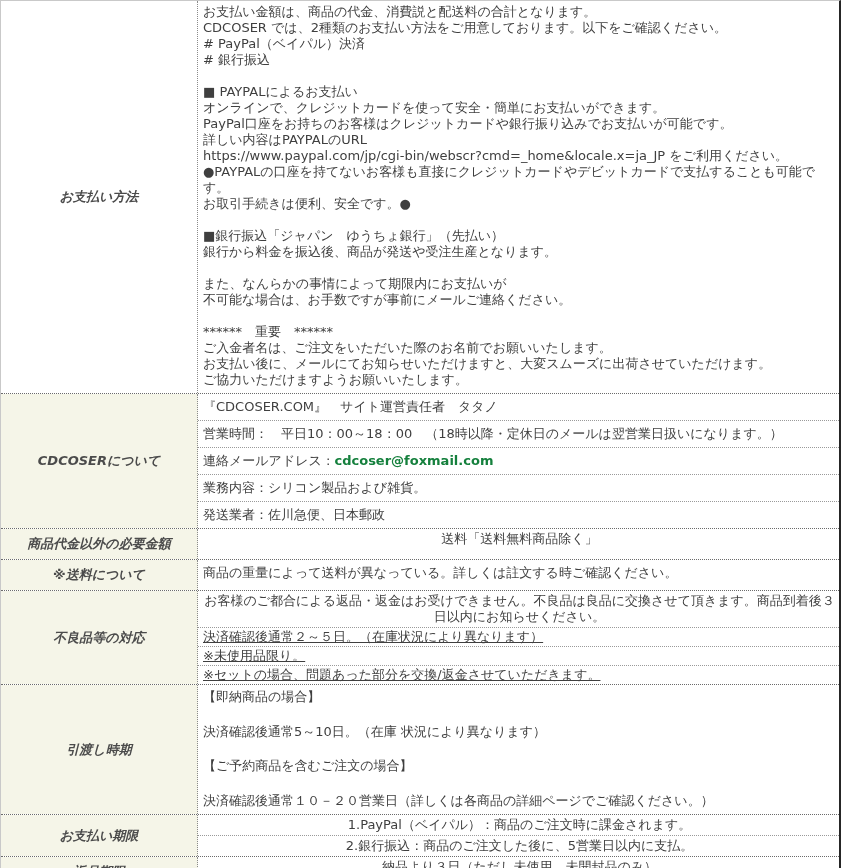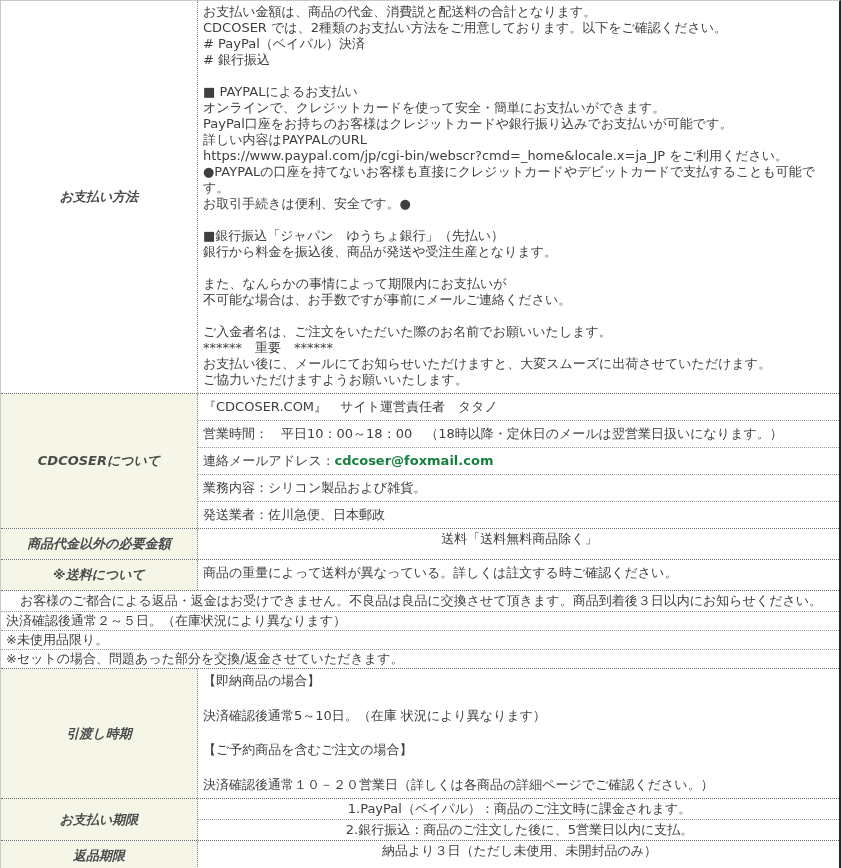--- a/index.html
+++ b/index.html
@@ -29,21 +29,21 @@
     color:#4b4b4b;
     padding:6px 6px;
     font-style:italic;
   }
   .hcell.bg-white{background:#ffffff;}
   .ccell{flex:1 1 auto;min-width:0;}
   .pad{padding:3px 20px 5px 5px;}
   .line{min-height:16px;line-height:16px;}
   .subrow{padding:5px 3px 5px 5px;line-height:16px;}
   .subrow + .subrow{border-top:1px dotted #9a9a9a;}
-  .subrow.compact{padding:1px 3px 1px 5px;}
+  .subrow.compact{padding:1px 3px 1px 5px;text-decoration:underline;}
   .subrow.semi{padding:2px 3px 2px 5px;text-align:center;}
   .email{font-weight:bold;color:#15803d;}
   .dlv .line{min-height:17px;line-height:17.5px;}
 </style>
 </head>
 <body>
 
 <div class="tbl">
 
   <div class="row">
@@ -61,22 +61,22 @@
       <div class="line">https://www.paypal.com/jp/cgi-bin/webscr?cmd=_home&amp;locale.x=ja_JP をご利用ください。</div>
       <div class="line">●PAYPALの口座を持てないお客様も直接にクレジットカードやデビットカードで支払することも可能です。</div>
       <div class="line">お取引手続きは便利、安全です。●</div>
       <div class="line"></div>
       <div class="line">■銀行振込「ジャパン　ゆうちょ銀行」（先払い）</div>
       <div class="line">銀行から料金を振込後、商品が発送や受注生産となります。</div>
       <div class="line"></div>
       <div class="line">また、なんらかの事情によって期限内にお支払いが</div>
       <div class="line">不可能な場合は、お手数ですが事前にメールご連絡ください。</div>
       <div class="line"></div>
+      <div class="line">******　重要　******</div>
       <div class="line">ご入金者名は、ご注文をいただいた際のお名前でお願いいたします。</div>
-      <div class="line">******　重要　******</div>
       <div class="line">お支払い後に、メールにてお知らせいただけますと、大変スムーズに出荷させていただけます。</div>
       <div class="line">ご協力いただけますようお願いいたします。</div>
     </div>
   </div>
 
   <div class="row">
     <div class="hcell">CDCOSERについて</div>
     <div class="ccell">
       <div class="subrow">『CDCOSER.COM』　サイト運営責任者　タタノ</div>
       <div class="subrow">営業時間：　平日10：00～18：00　（18時以降・定休日のメールは翌営業日扱いになります。）</div>
@@ -94,20 +94,21 @@
   </div>
 
   <div class="row">
     <div class="hcell">※送料について</div>
     <div class="ccell">
       <div class="subrow">商品の重量によって送料が異なっている。詳しくは註文する時ご確認ください。</div>
     </div>
   </div>
 
   <div class="row">
+    <div class="hcell">不良品等の対応</div>
     <div class="ccell">
       <div class="subrow semi">お客様のご都合による返品・返金はお受けできません。不良品は良品に交換させて頂きます。商品到着後３日以内にお知らせください。</div>
       <div class="subrow compact">決済確認後通常２～５日。（在庫状況により異なります）</div>
       <div class="subrow compact">※未使用品限り。</div>
       <div class="subrow compact">※セットの場合、問題あった部分を交換/返金させていただきます。</div>
     </div>
   </div>
 
   <div class="row">
     <div class="hcell">引渡し時期</div>

